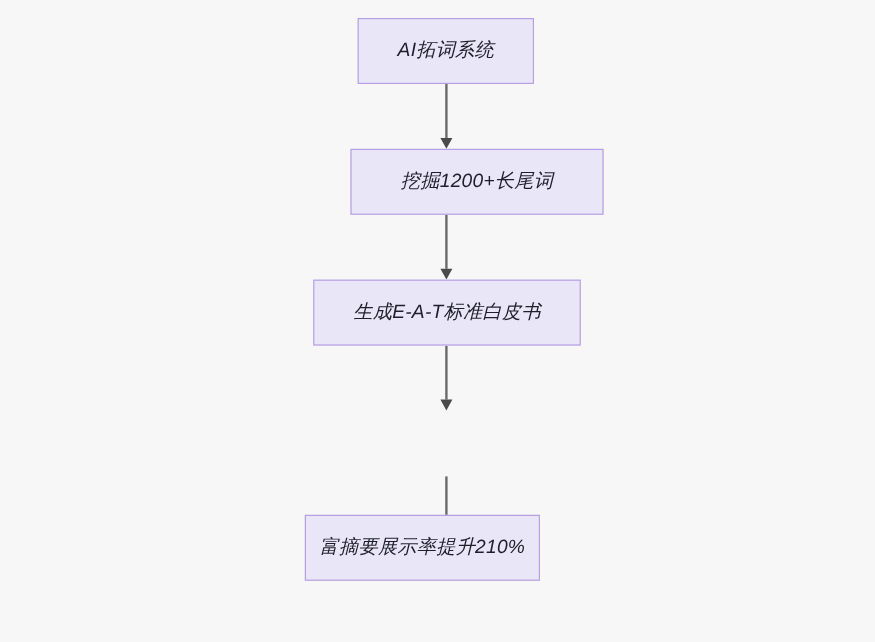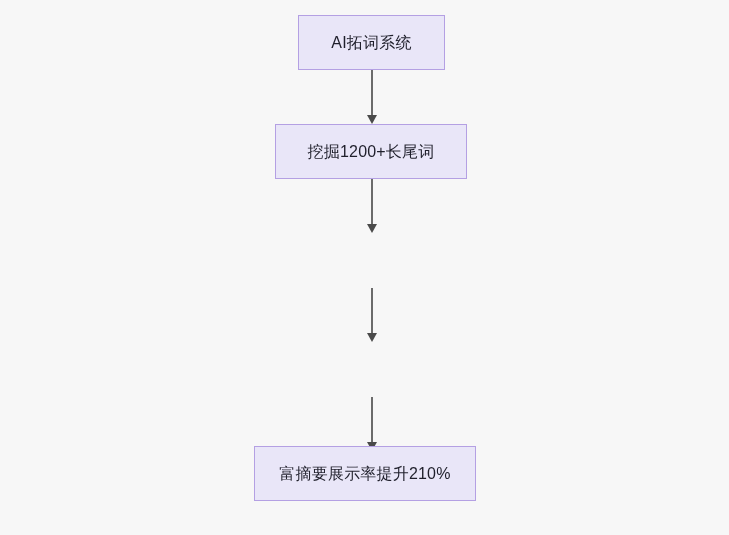--- a/index.html
+++ b/index.html
@@ -22,20 +22,21 @@
   .node {
     position: absolute;
     box-sizing: border-box;
     background: #e9e6f8;
     border: 1.5px solid #b4a0e3;
     display: flex;
     align-items: center;
     justify-content: center;
     height: 55px;
     z-index: 2;
+    font-style: italic;
   }
   .node-label {
     font-size: 16px;
     line-height: 1.2;
     color: #1f1f2b;
     white-space: nowrap;
     letter-spacing: 0.2px;
   }
   .edge {
     position: absolute;
@@ -52,24 +53,24 @@
     position: absolute;
     left: -4px;
     width: 0;
     height: 0;
     border-left: 5px solid transparent;
     border-right: 5px solid transparent;
     border-top: 9px solid #4a4a4a;
   }
   
   #node-0 { left: 298px; top: 15px;  width: 147px; }
-  #node-1 { left: 275px; top: 124px; width: 192px; }
+  #node-1 { left: 292px; top: 124px; width: 211px; }
   #node-2 { left: 261px; top: 233px; width: 223px; }
   #node-3 { left: 264px; top: 342px; width: 216px; }
-  #node-4 { left: 254px; top: 446px; width: 222px; }
+  #node-4 { left: 254px; top: 429px; width: 196px; }
   
   #edge-0 { left: 371px; top: 70px;  height: 54px; }
   #edge-1 { left: 371px; top: 179px; height: 54px; }
   #edge-2 { left: 371px; top: 288px; height: 54px; }
   #edge-3 { left: 371px; top: 397px; height: 54px; }
 </style>
 </head>
 <body>
 
 <div id="flowchart-canvas">
@@ -85,20 +86,23 @@
 
   <div class="node" id="node-1">
     <span class="node-label">挖掘1200+长尾词</span>
   </div>
 
   <div class="edge" id="edge-1">
     <div class="edge-line" style="height:45px;"></div>
     <div class="edge-head" style="top:45px;"></div>
   </div>
 
+  <div class="node" id="node-2">
+    <span class="node-label">生成E-A-T标准白皮书</span>
+  </div>
 
   <div class="edge" id="edge-2">
     <div class="edge-line" style="height:45px;"></div>
     <div class="edge-head" style="top:45px;"></div>
   </div>
 
 
   <div class="edge" id="edge-3">
     <div class="edge-line" style="height:45px;"></div>
     <div class="edge-head" style="top:45px;"></div>

